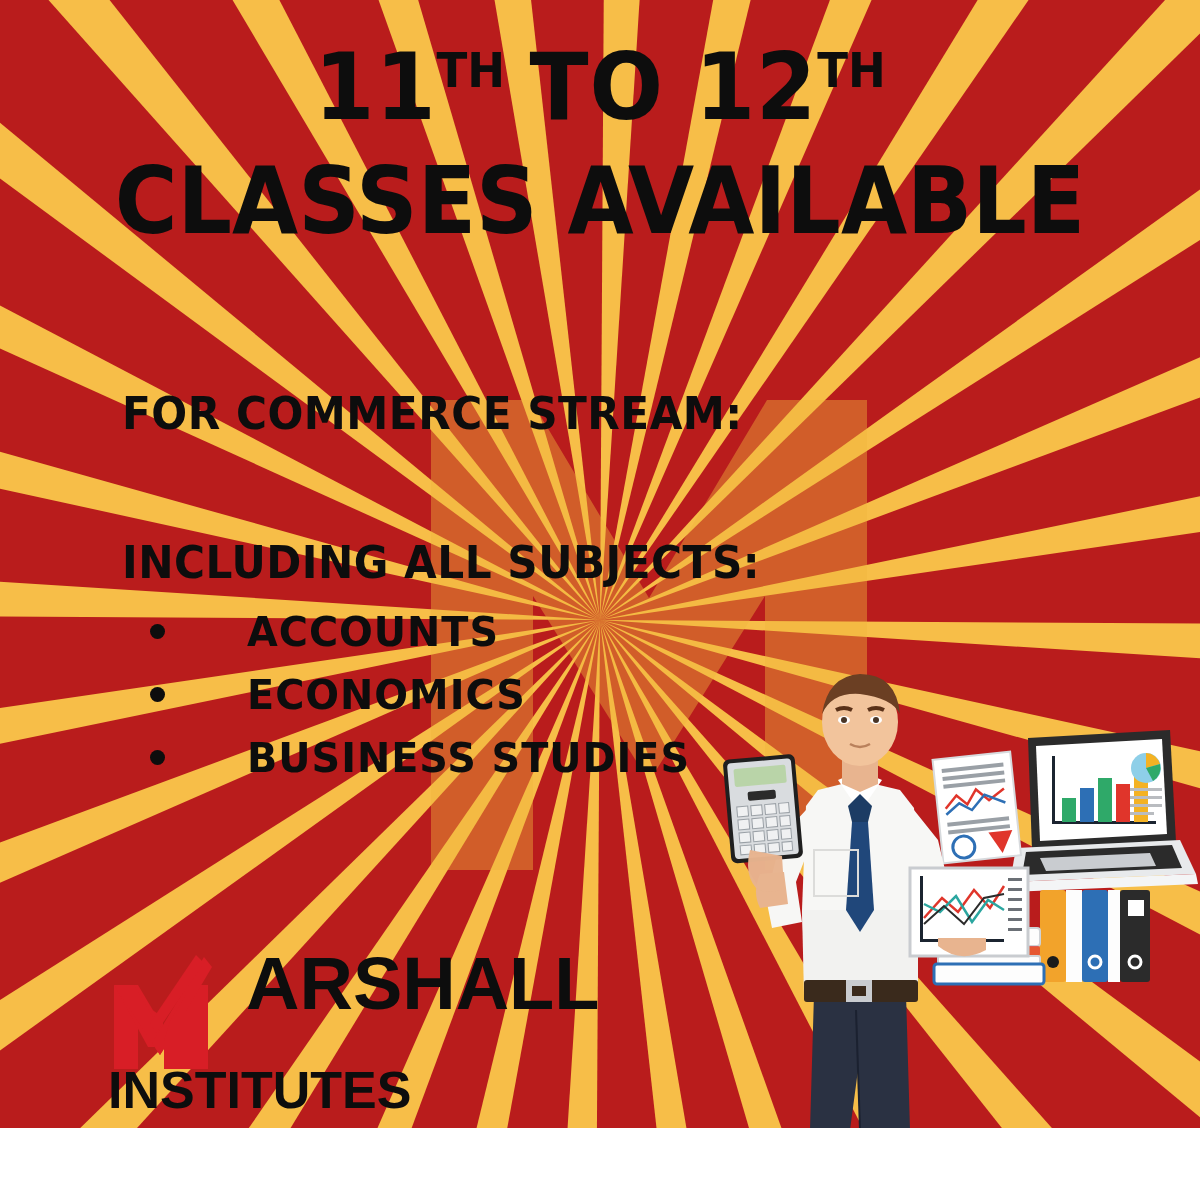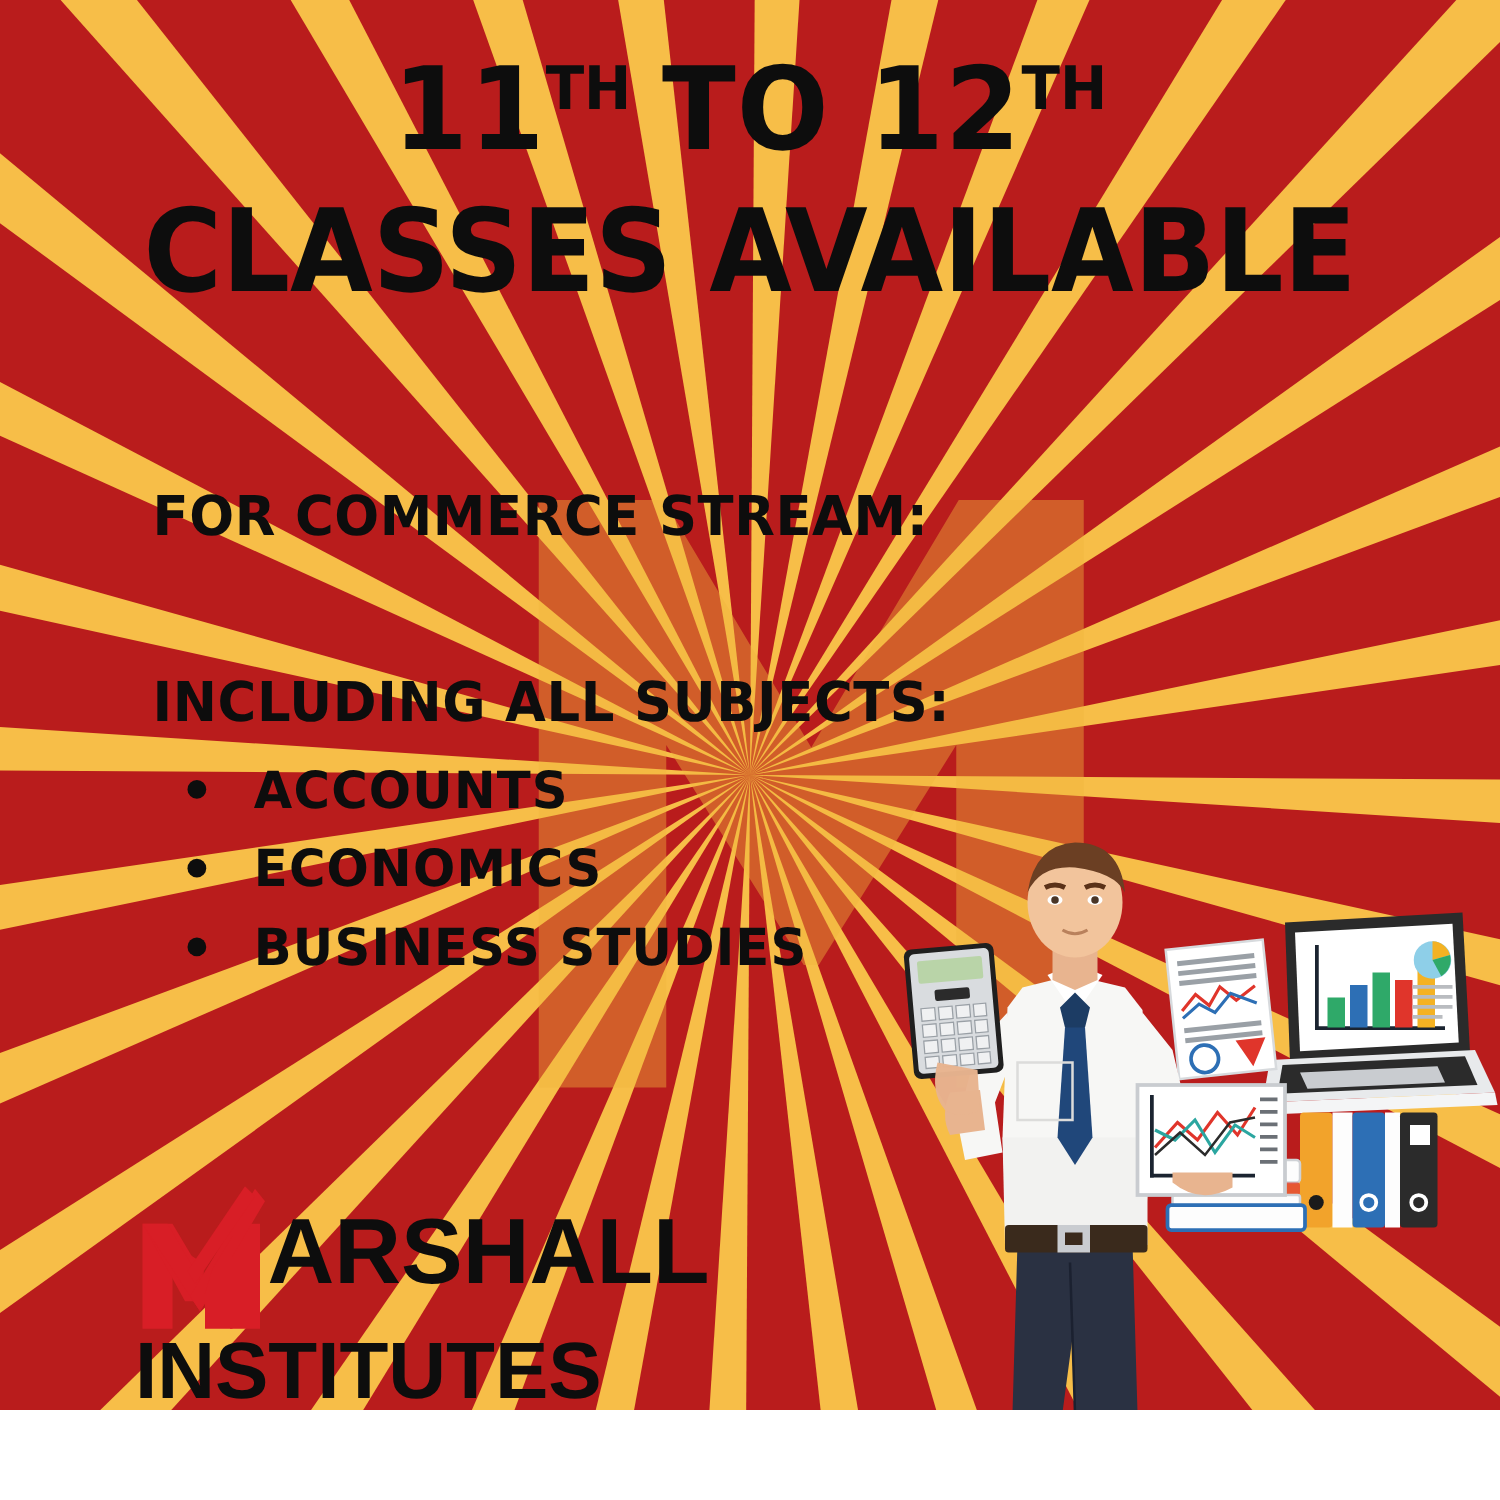--- a/index.html
+++ b/index.html
@@ -123,62 +123,64 @@
   }
   .subject-list li {
     display: flex;
     align-items: center;
     height: 63px;
     font-family: "DejaVu Sans", sans-serif;
     font-weight: 700;
     font-size: 41px;
     letter-spacing: 1px;
     color: #0d0d0d;
+    gap: 44px;
   }
   .subject-list li .dot {
     width: 15px;
     height: 15px;
     border-radius: 50%;
     background: #0d0d0d;
     margin-right: 38px;
     flex: 0 0 auto;
   }
   .subject-list li .txt { transform: scaleX(0.97); transform-origin: left center; }
 
   
   .logo {
     position: absolute;
     left: 108px;
     top: 955px;
   }
   .logo-row-1 {
     display: flex;
-    align-items: center;
+    align-items: flex-start;
     height: 105px;
+    gap: 32px;
   }
   .logo-mark {
     width: 104px;
     height: 118px;
     margin-right: 2px;
     flex: 0 0 auto;
   }
   .logo-word-1 {
     font-family: "Liberation Sans", sans-serif;
     font-weight: 700;
     font-size: 74px;
     letter-spacing: 0px;
     color: #0d0d0d;
     line-height: 0.95;
     position: relative;
     top: -6px;
   }
   .logo-word-2 {
     font-family: "Liberation Sans", sans-serif;
     font-weight: 700;
-    font-size: 64px;
+    font-size: 52px;
     letter-spacing: 0px;
     color: #0d0d0d;
     line-height: 1.0;
     margin-top: 4px;
   }
 
   
   .illustration {
     position: absolute;
     left: 710px;

